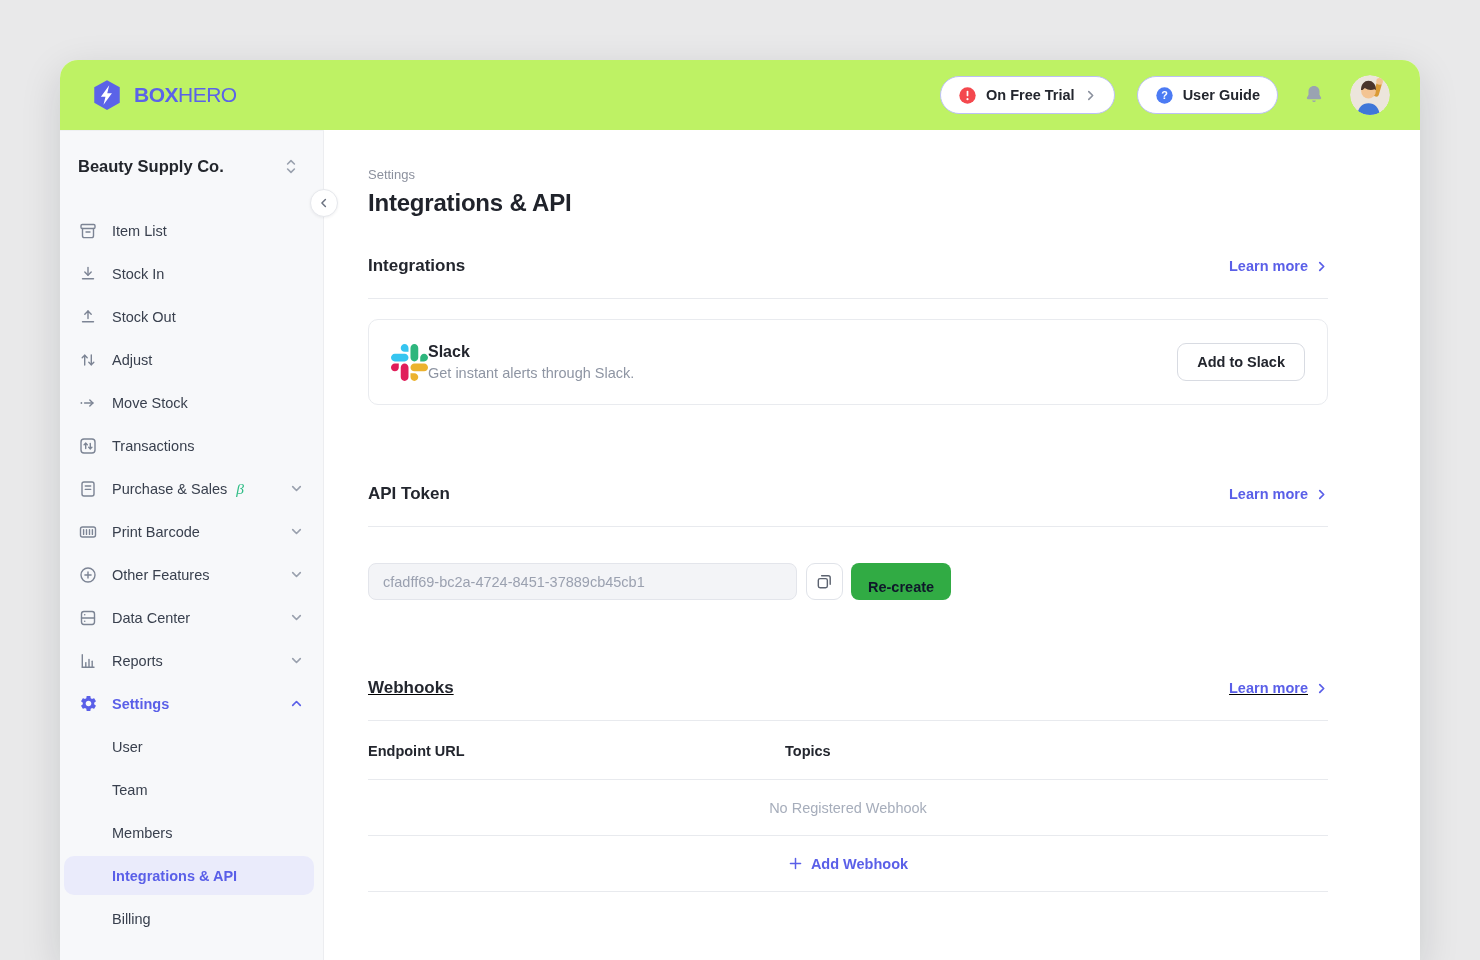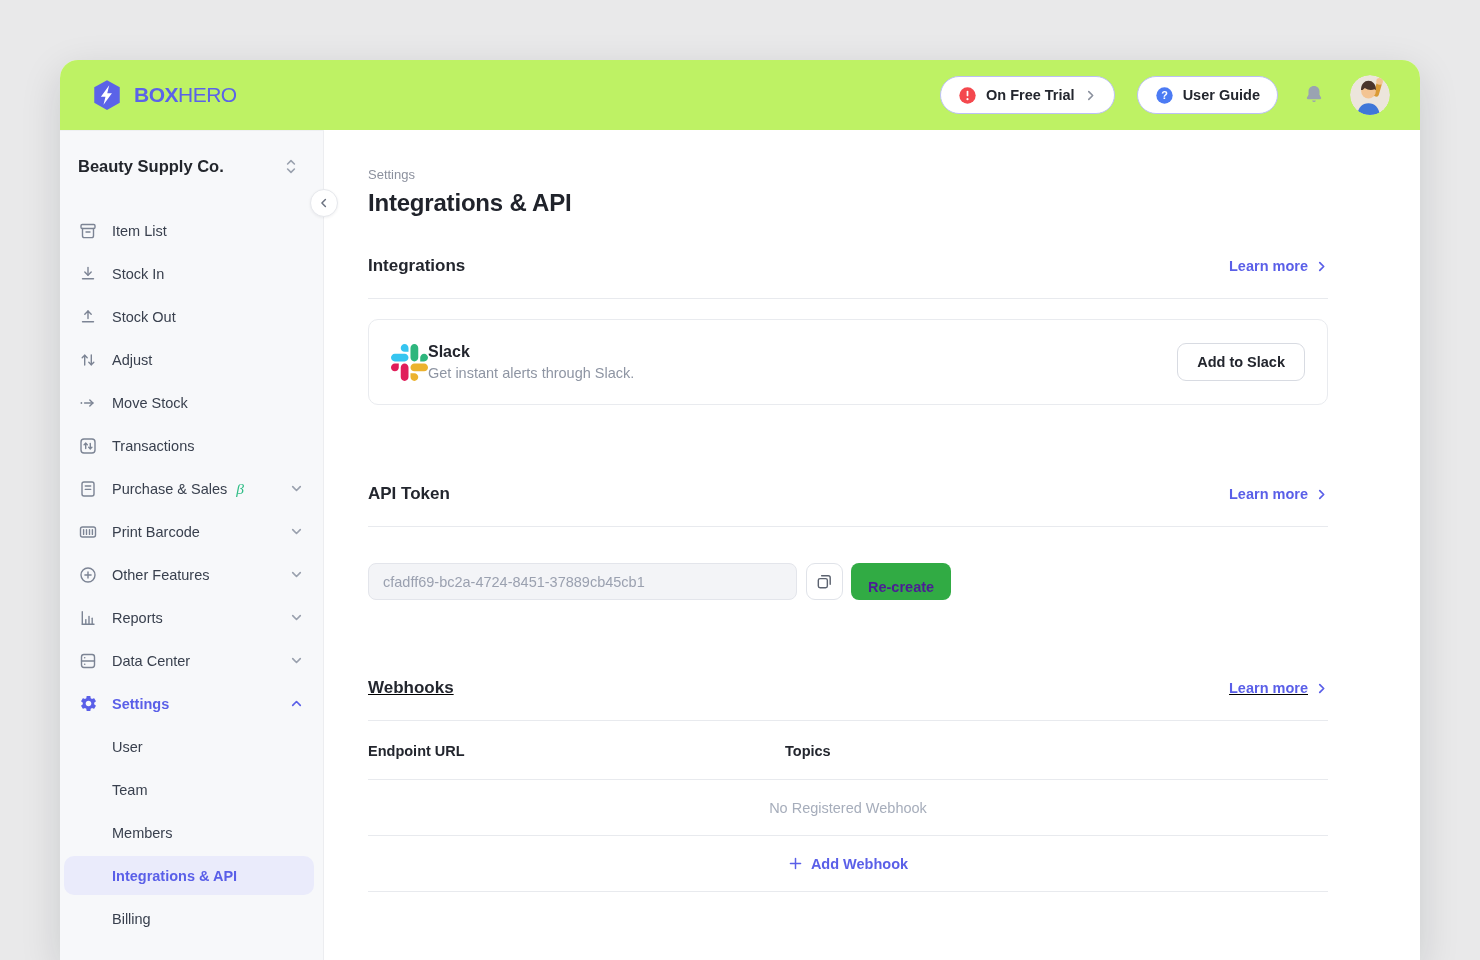--- a/index.html
+++ b/index.html
@@ -88,21 +88,21 @@
     width:429px; height:37px; background:#f3f4f7; border:1px solid #e3e5eb;
     border-radius:8px; padding:0 14px; font-size:14.5px; color:#9ba1b0;
     font-family:inherit; outline:none;
   }
   .copy-btn {
     width:37px; height:37px; margin-left:9px; background:#fff; border:1px solid #e0e3e9;
     border-radius:9px; display:flex; align-items:center; justify-content:center;
     color:#5c6370; cursor:pointer;
   }
   .recreate-btn {
-    margin-left:8px; height:37px; padding:16px 17px; background:#31ab44; color:#4c1d95;
+    margin-left:8px; height:37px; padding:16px 17px; background:#31ab44; color:#0f172a;
     border:none; border-radius:8px; font-size:14.5px; font-weight:700; cursor:pointer;
     font-family:inherit;
   }
   .table-head { display:flex; padding:22px 0 20px; border-bottom:1px solid #e8eaee; }
   .col-endpoint { width:417px; font-size:14.5px; font-weight:700; color:#23262e; }
   .col-topics { flex:1; font-size:14.5px; font-weight:700; color:#23262e; }
   .empty-row {
     height:56px; display:flex; align-items:center; justify-content:center;
     color:#a6adbb; font-size:14.5px; border-bottom:1px solid #e8eaee;
   }
@@ -294,44 +294,44 @@
             <span class="nav-label">Other Features</span>
             <span class="nav-chev">
               <svg width="13" height="13" viewBox="0 0 12 12" fill="none" stroke="currentColor" stroke-width="1.5" stroke-linecap="round" stroke-linejoin="round">
                 <path d="M2.5 4.3 6 7.8l3.5-3.5"></path>
               </svg>
             </span>
           </div>
           <div class="nav-item">
             <span class="nav-icon">
               <svg width="20" height="20" viewBox="0 0 20 20" fill="none" stroke="currentColor" stroke-width="1.4" stroke-linecap="round" stroke-linejoin="round">
+                <rect x="3.5" y="3.5" width="13" height="13" rx="2.4"></rect>
+                <path d="M3.5 10h13"></path>
+                <circle cx="6.7" cy="6.8" r="0.8" fill="currentColor" stroke="none"></circle>
+                <circle cx="6.7" cy="13.2" r="0.8" fill="currentColor" stroke="none"></circle>
+              </svg>
+            </span>
+            <span class="nav-label">Data Center</span>
+            <span class="nav-chev">
+              <svg width="13" height="13" viewBox="0 0 12 12" fill="none" stroke="currentColor" stroke-width="1.5" stroke-linecap="round" stroke-linejoin="round">
+                <path d="M2.5 4.3 6 7.8l3.5-3.5"></path>
+              </svg>
+            </span>
+          </div>
+          <div class="nav-item">
+            <span class="nav-icon">
+              <svg width="20" height="20" viewBox="0 0 20 20" fill="none" stroke="currentColor" stroke-width="1.4" stroke-linecap="round" stroke-linejoin="round">
                 <path d="M4.3 3.8v12.4"></path>
                 <path d="M4.3 16.2H16"></path>
                 <path d="M7.8 16.2v-4.6"></path>
                 <path d="M11 16.2V8.4"></path>
                 <path d="M14.2 16.2v-6"></path>
               </svg>
             </span>
             <span class="nav-label">Reports</span>
-            <span class="nav-chev">
-              <svg width="13" height="13" viewBox="0 0 12 12" fill="none" stroke="currentColor" stroke-width="1.5" stroke-linecap="round" stroke-linejoin="round">
-                <path d="M2.5 4.3 6 7.8l3.5-3.5"></path>
-              </svg>
-            </span>
-          </div>
-          <div class="nav-item">
-            <span class="nav-icon">
-              <svg width="20" height="20" viewBox="0 0 20 20" fill="none" stroke="currentColor" stroke-width="1.4" stroke-linecap="round" stroke-linejoin="round">
-                <rect x="3.5" y="3.5" width="13" height="13" rx="2.4"></rect>
-                <path d="M3.5 10h13"></path>
-                <circle cx="6.7" cy="6.8" r="0.8" fill="currentColor" stroke="none"></circle>
-                <circle cx="6.7" cy="13.2" r="0.8" fill="currentColor" stroke="none"></circle>
-              </svg>
-            </span>
-            <span class="nav-label">Data Center</span>
             <span class="nav-chev">
               <svg width="13" height="13" viewBox="0 0 12 12" fill="none" stroke="currentColor" stroke-width="1.5" stroke-linecap="round" stroke-linejoin="round">
                 <path d="M2.5 4.3 6 7.8l3.5-3.5"></path>
               </svg>
             </span>
           </div>
           <div class="nav-item accent">
             <span class="nav-icon">
               <svg width="19" height="19" viewBox="0 0 24 24" fill="currentColor">
                 <path d="M19.14 12.94c.04-.3.06-.61.06-.94 0-.32-.02-.64-.07-.94l2.03-1.58c.18-.14.23-.41.12-.61l-1.92-3.32c-.12-.22-.37-.29-.59-.22l-2.39.96c-.5-.38-1.03-.7-1.62-.94l-.36-2.54c-.04-.24-.24-.41-.48-.41h-3.84c-.24 0-.43.17-.47.41L9.25 5.35c-.59.24-1.13.57-1.62.94L5.24 5.33c-.22-.08-.47 0-.59.22L2.74 8.87c-.12.21-.08.47.12.61l2.03 1.58c-.05.3-.09.63-.09.94s.02.64.07.94l-2.03 1.58c-.18.14-.23.41-.12.61l1.92 3.32c.12.22.37.29.59.22l2.39-.96c.5.38 1.03.7 1.62.94l.36 2.54c.05.24.24.41.48.41h3.84c.24 0 .44-.17.47-.41l.36-2.54c.59-.24 1.13-.56 1.62-.94l2.39.96c.22.08.47 0 .59-.22l1.92-3.32c.12-.22.07-.47-.12-.61l-2.01-1.58zM12 15.6c-1.98 0-3.6-1.62-3.6-3.6s1.62-3.6 3.6-3.6 3.6 1.62 3.6 3.6-1.62 3.6-3.6 3.6z"></path>

